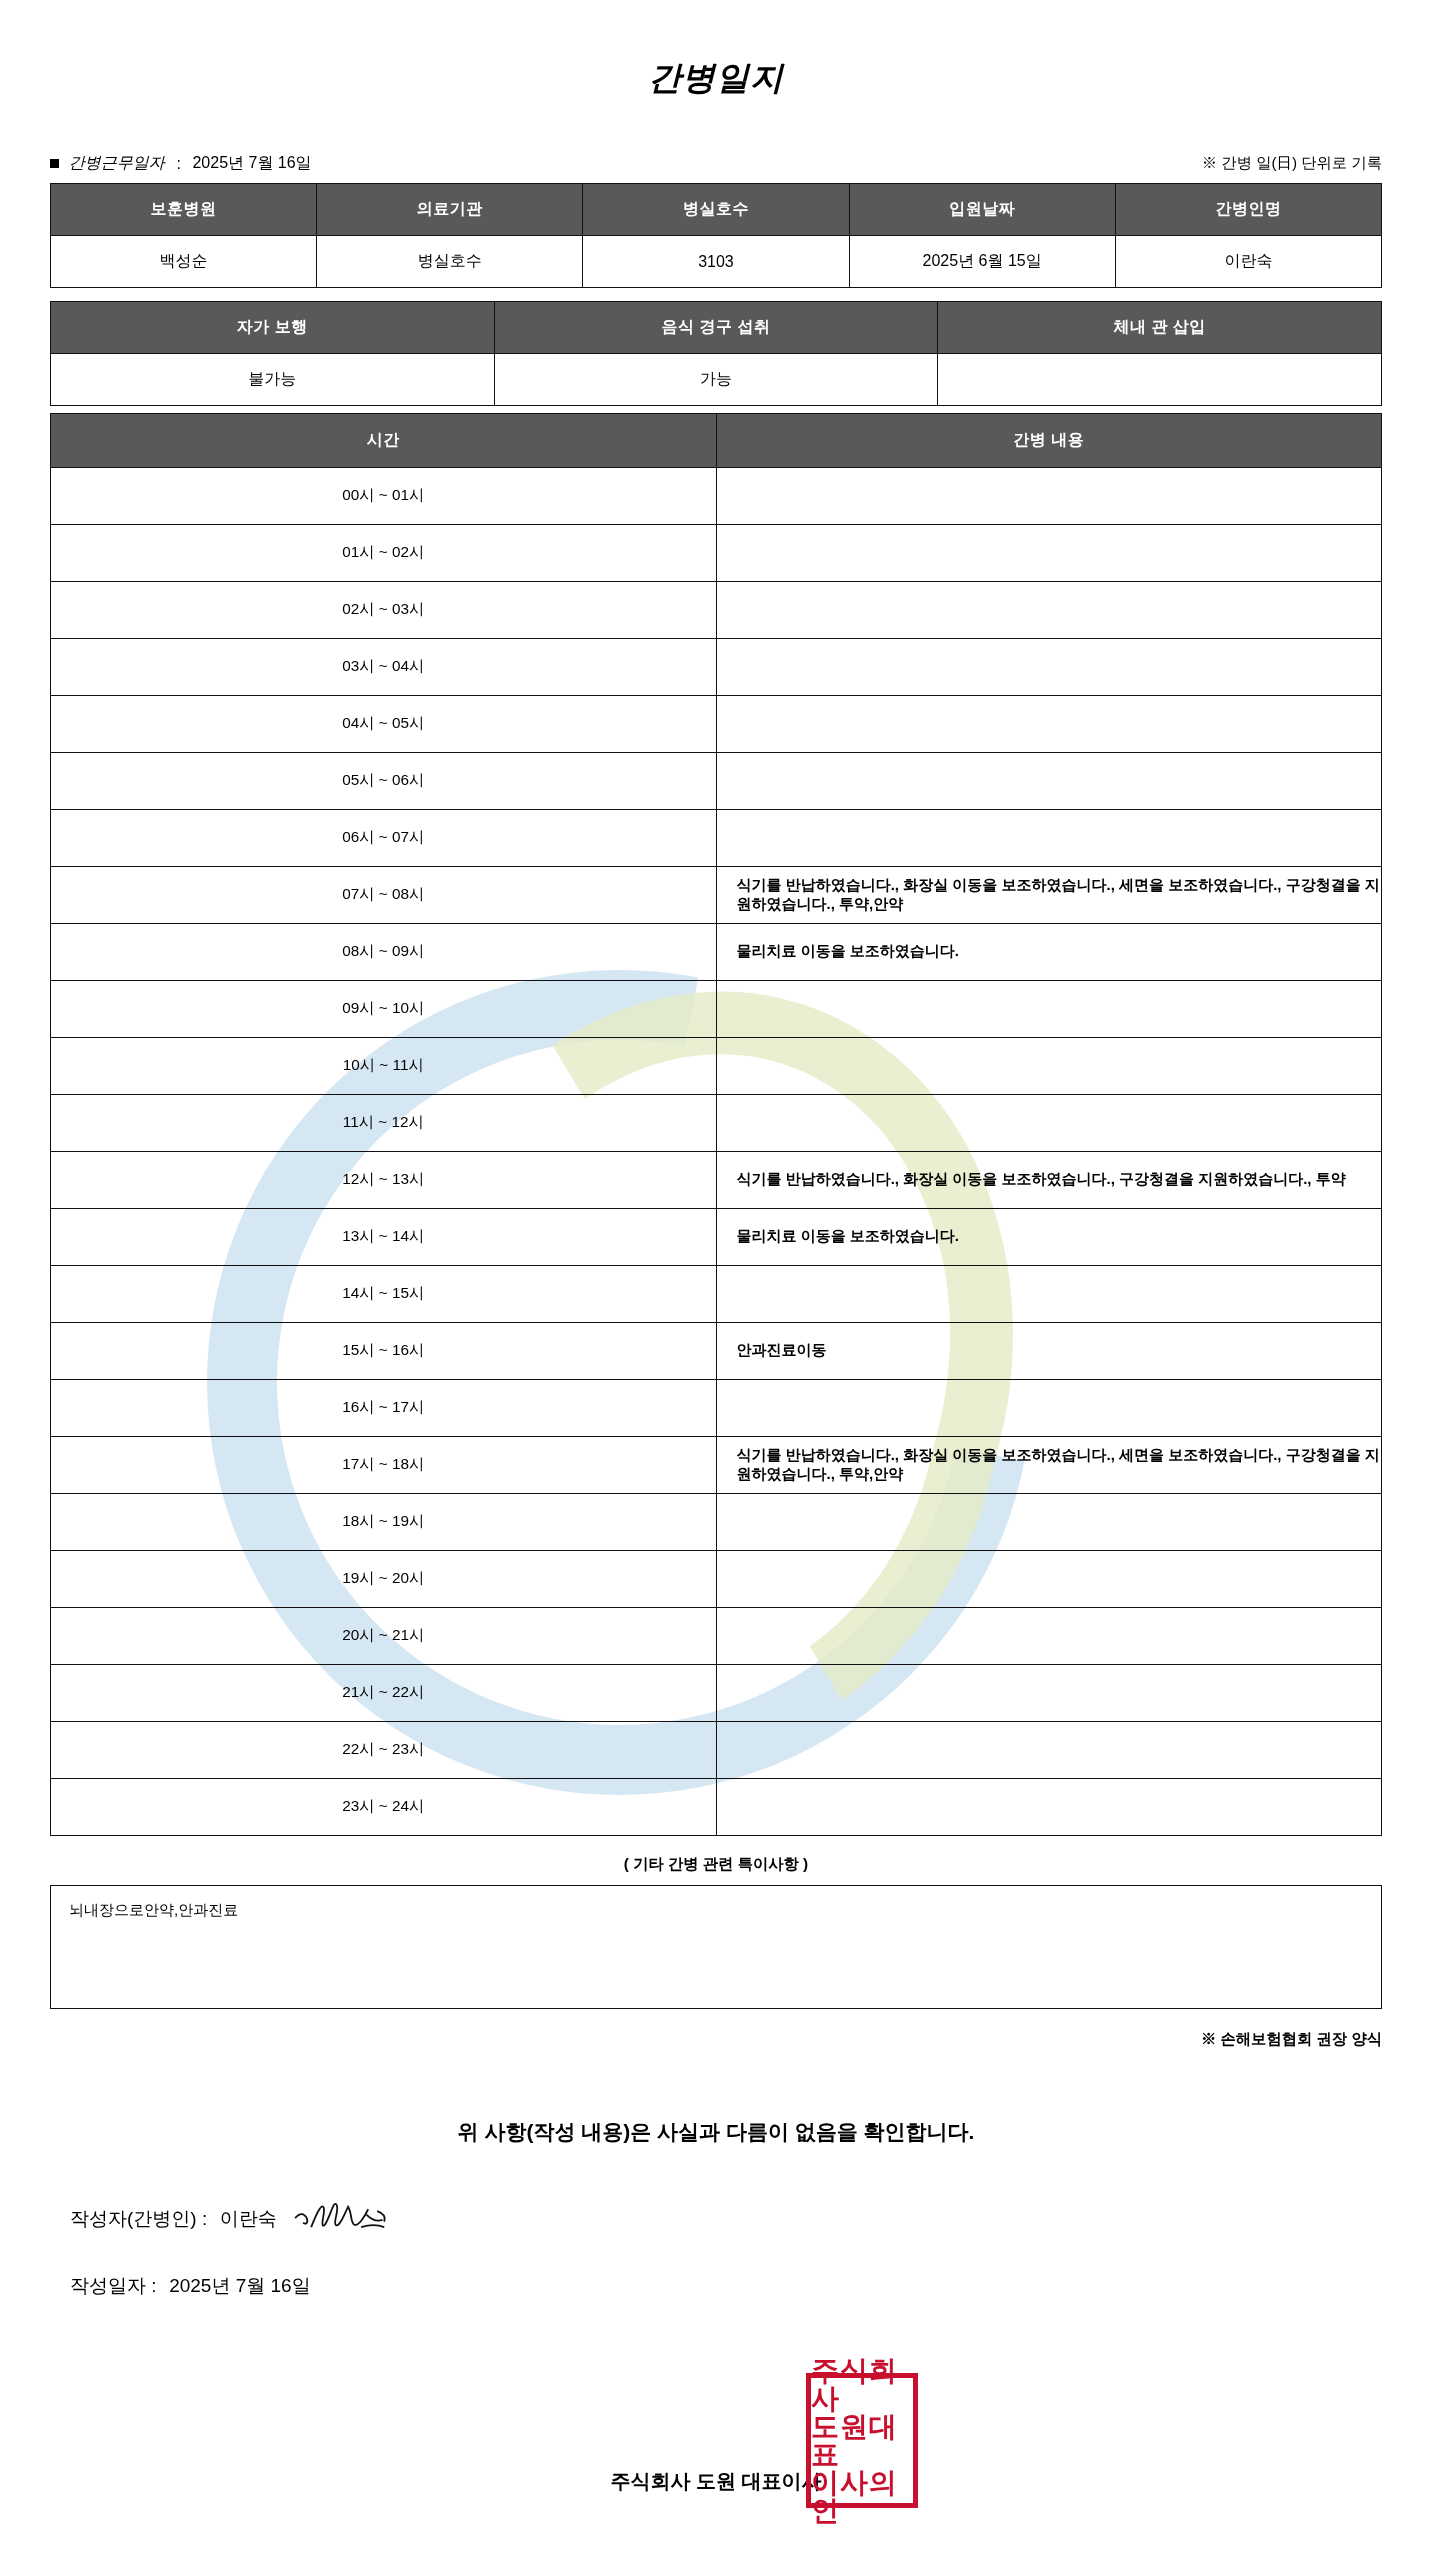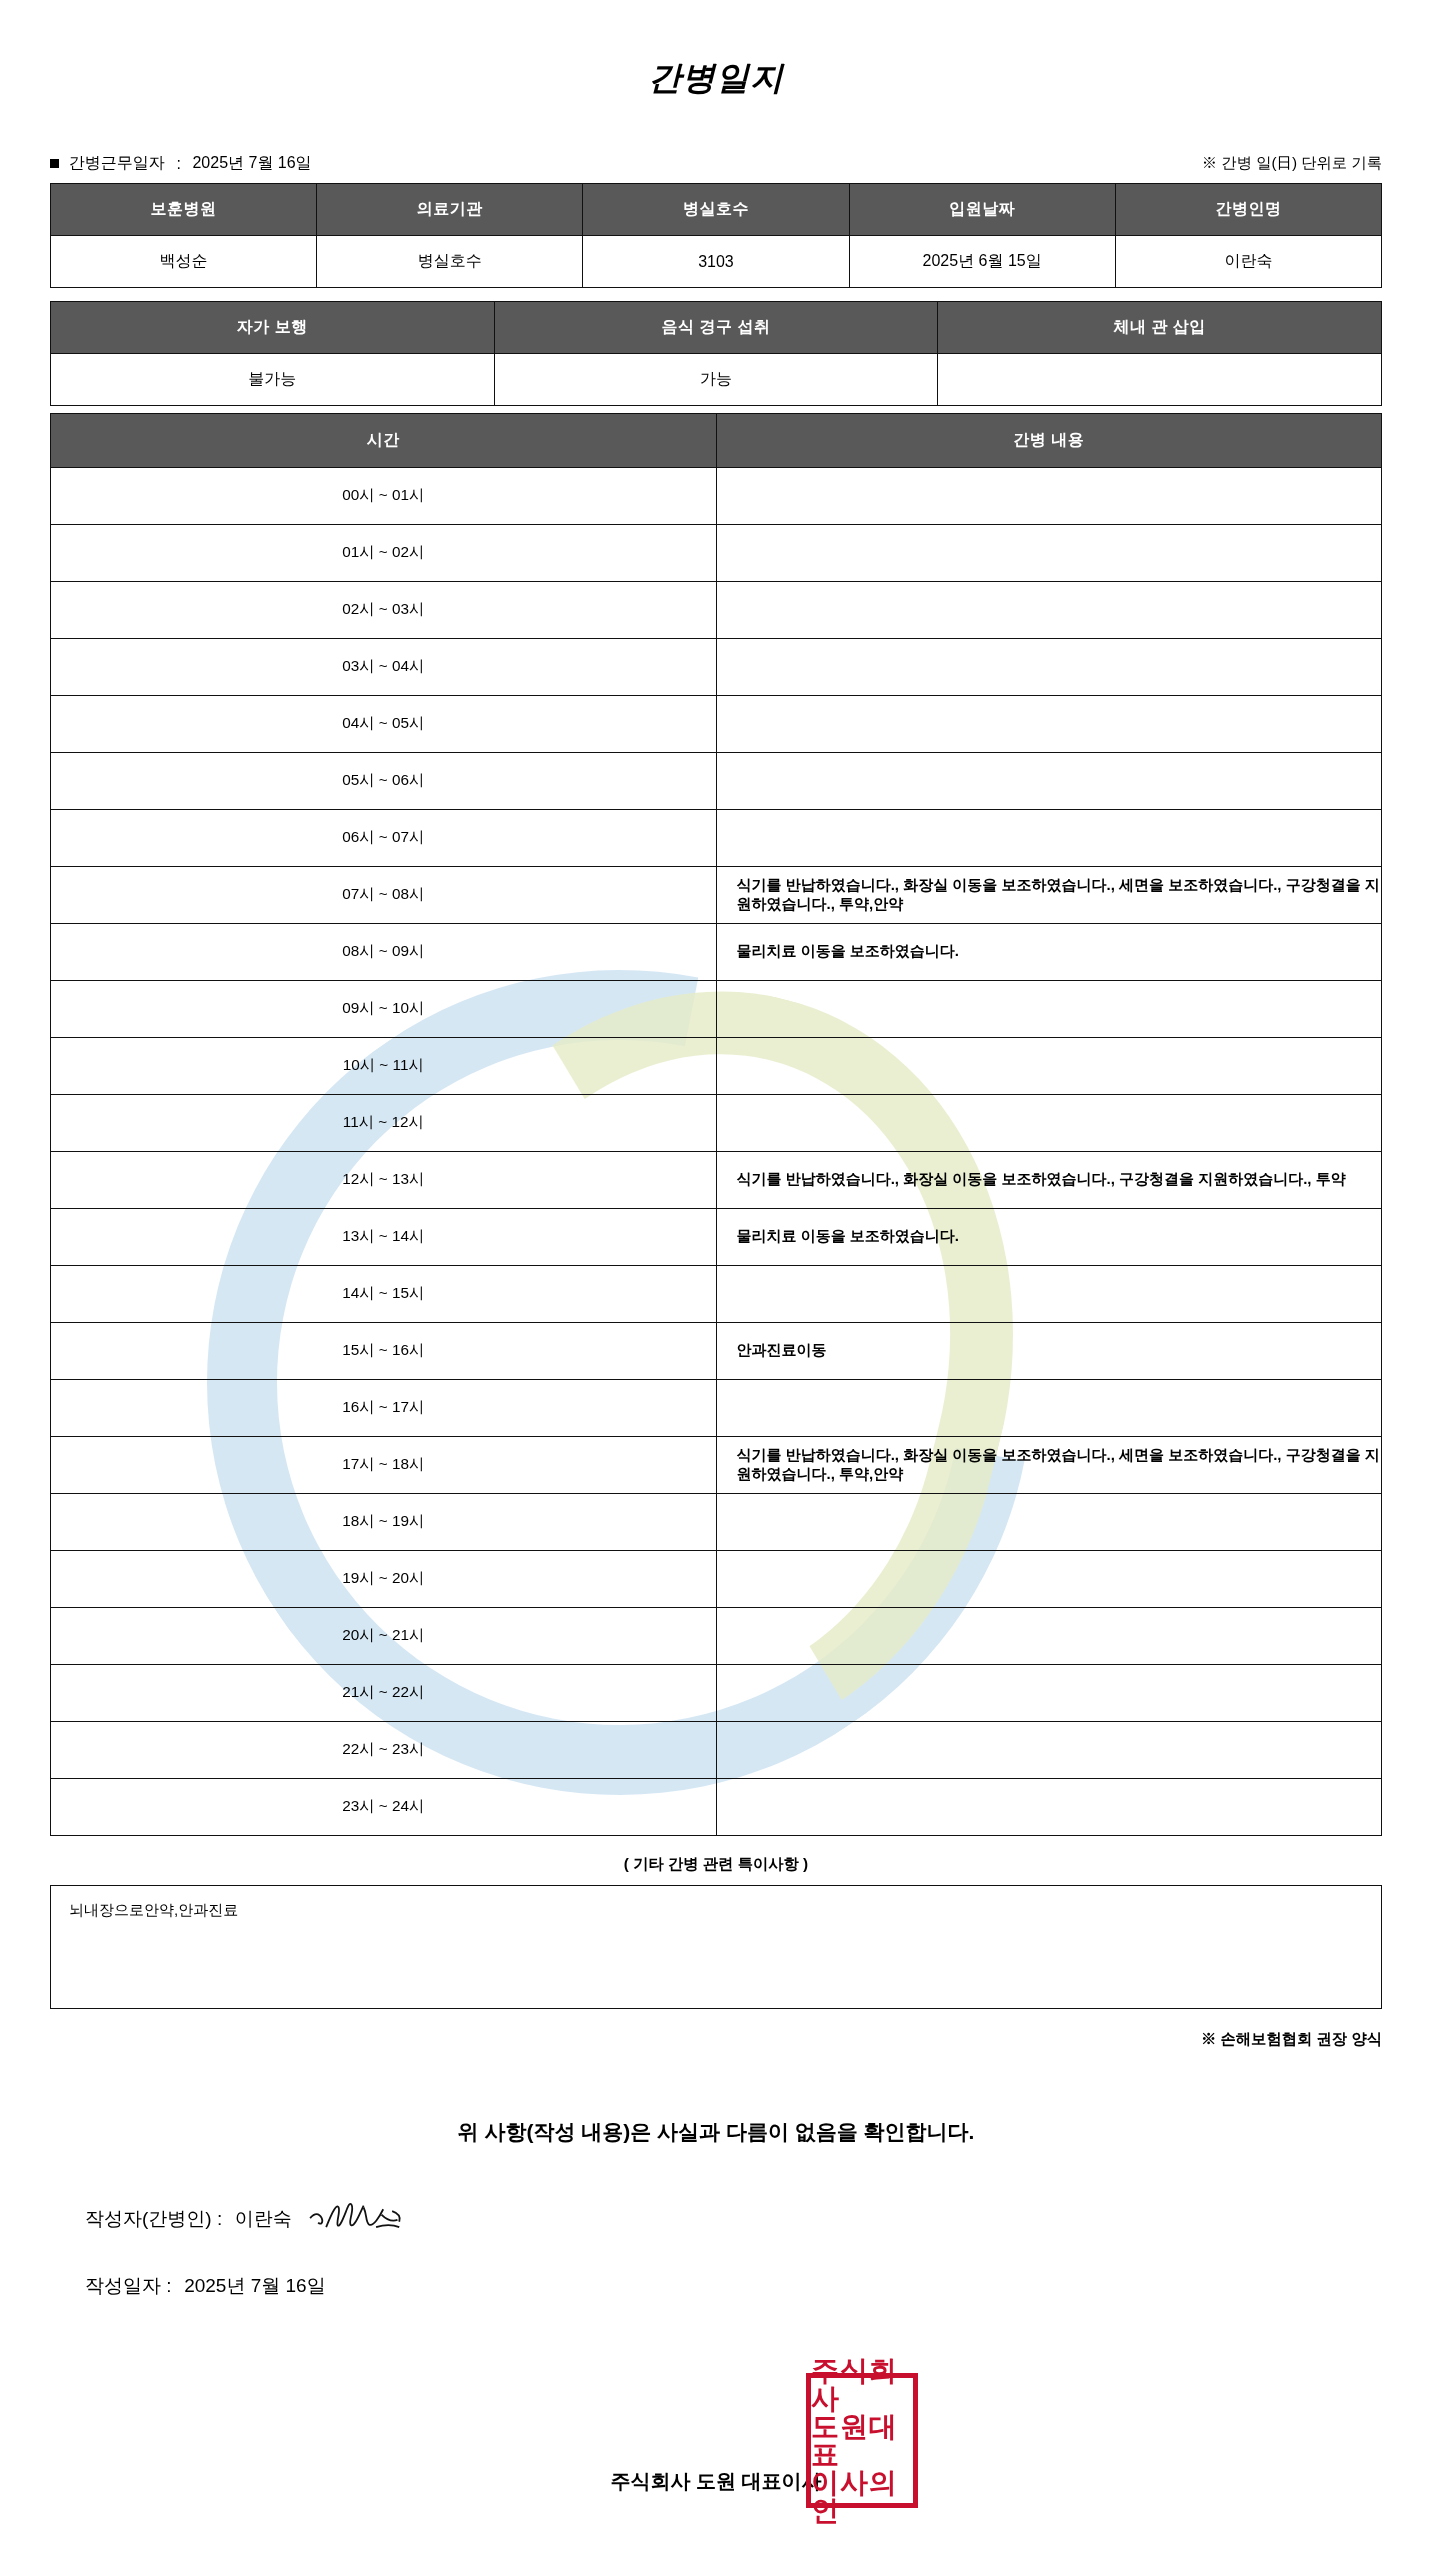--- a/index.html
+++ b/index.html
@@ -75,21 +75,21 @@
     margin-top: 52px;
     font-size: 16px;
   }
   .meta-left { display: flex; align-items: center; gap: 8px; }
   .sq-bullet {
     display: inline-block;
     width: 9px; height: 9px;
     background: #000;
     margin-right: 1.8px;
   }
-  .meta-left .label { font-weight: normal; }
+  .meta-left .label { font-weight: normal; font-style: italic; }
   .meta-left .colon { padding: 0 3.6px; }
   .meta-right { font-size: 15.3px; }
 
   table {
     width: 100%;
     border-collapse: collapse;
     table-layout: fixed;
   }
   .tbl { margin-top: 9px; }
   .tbl td, .tbl th {
@@ -149,21 +149,21 @@
     text-align: center;
     font-size: 21px;
     font-weight: bold;
     margin-top: 68px;
   }
   .sign-block { margin-top: 52px; }
   .sign-line {
     display: flex;
     align-items: center;
     font-size: 19px;
-    margin-left: 35px;
+    margin-left: 20px;
     margin-bottom: 34px;
   }
   .sign-line .lbl { white-space: pre; }
   .sign-line .val { margin-left: 12.6px; }
   .signature {
     margin-left: 14.4px;
     width: 117px;
     height: 41px;
     position: relative;
     top: -3.6px;

